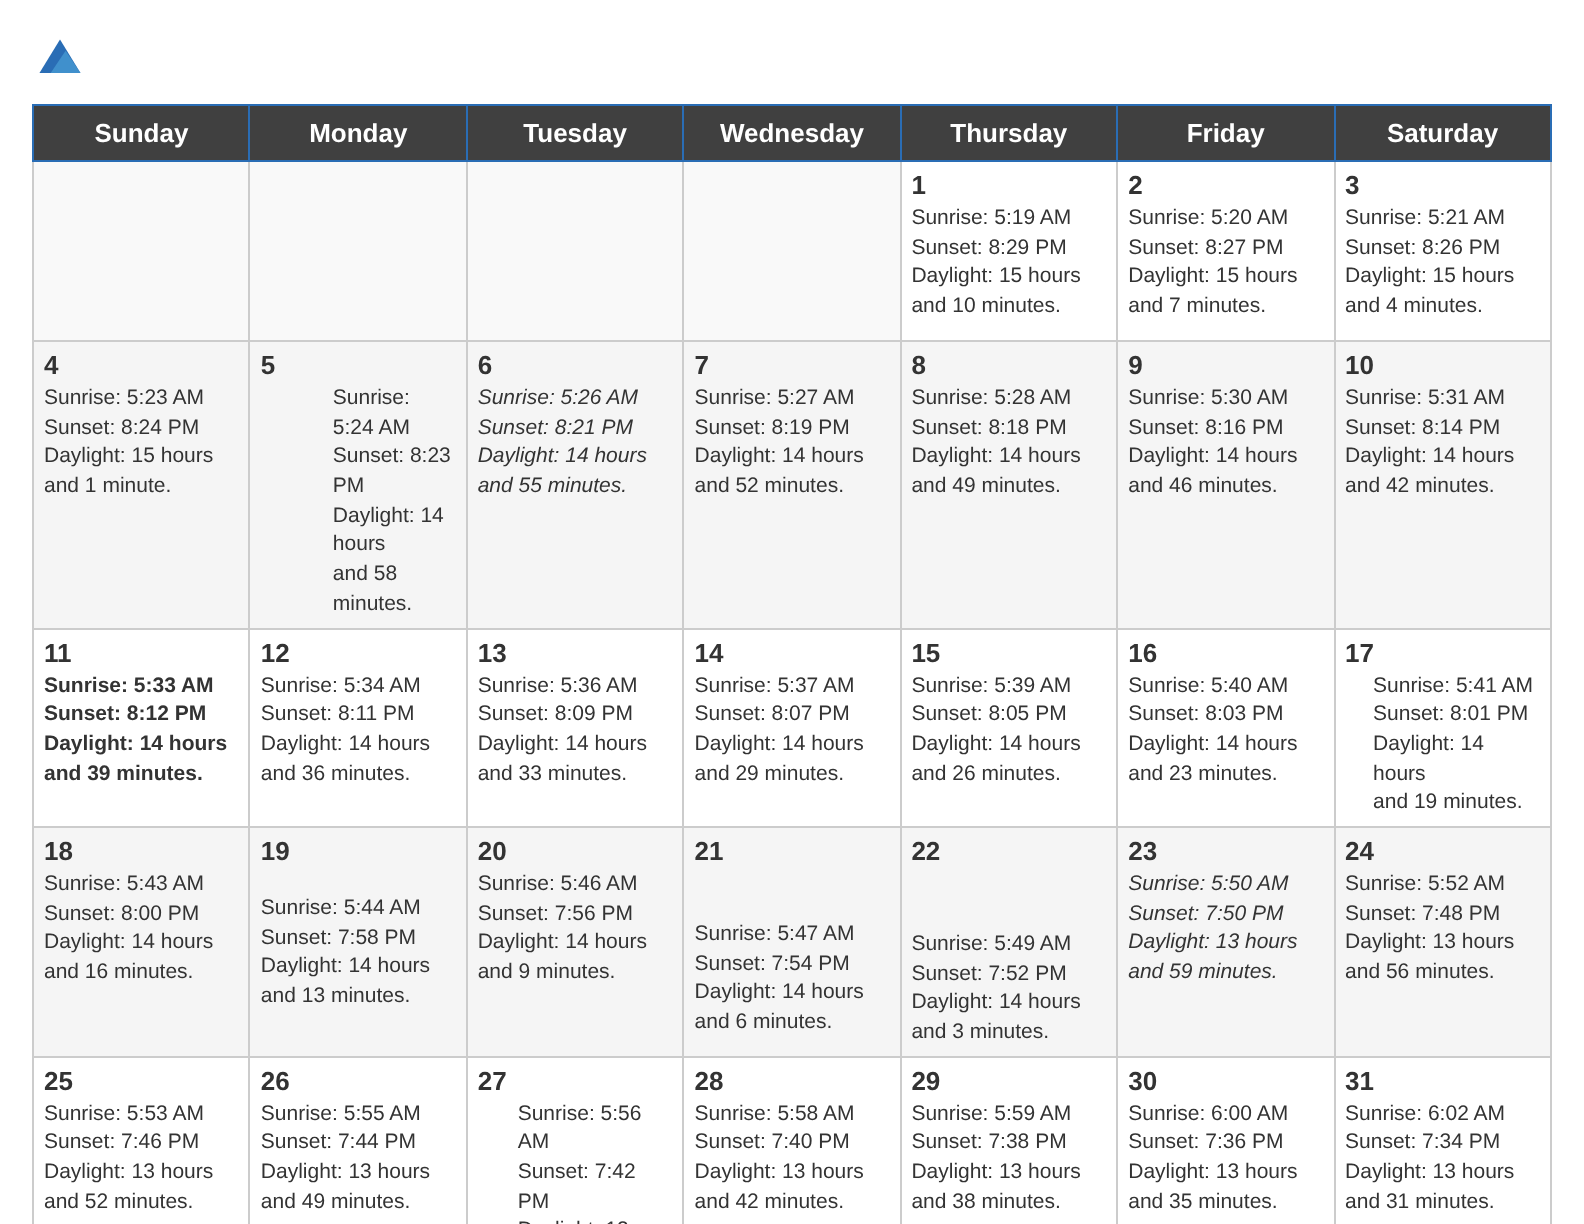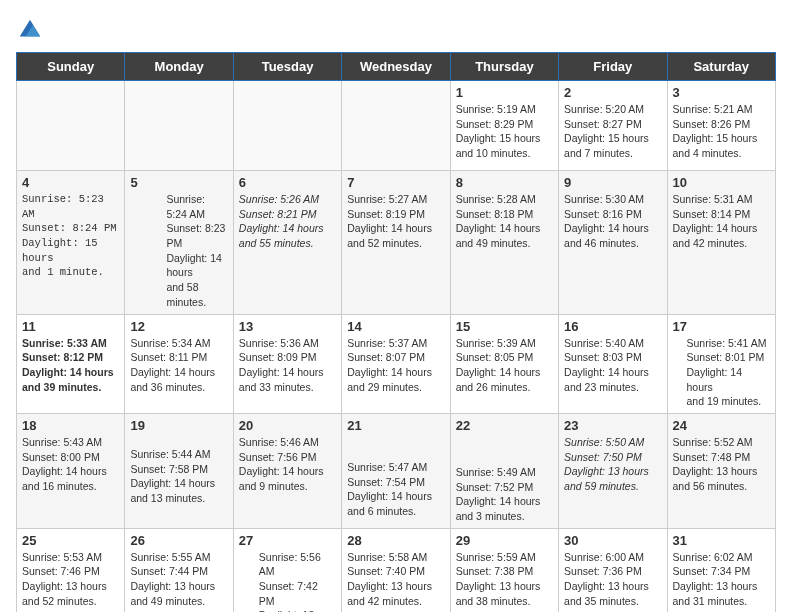--- a/index.html
+++ b/index.html
@@ -147,21 +147,21 @@
           <span class="day-number">3</span>
           <div class="day-info" style="white-space: pre-line;">Sunrise: 5:21 AM
 Sunset: 8:26 PM
 Daylight: 15 hours
 and 4 minutes.</div>
         </td>
       </tr>
       <tr>
         <td>
           <span class="day-number">4</span>
-          <div class="day-info" style="white-space: pre-line; font-family: Liberation Mono, monospace;">Sunrise: 5:23 AM
+          <div class="day-info" style="white-space: pre-line;">Sunrise: 5:23 AM
 Sunset: 8:24 PM
 Daylight: 15 hours
 and 1 minute.</div>
         </td>
         <td>
           <span class="day-number">5</span>
           <div class="day-info" style="white-space: pre-line; margin-left: 36px;">Sunrise: 5:24 AM
 Sunset: 8:23 PM
 Daylight: 14 hours
 and 58 minutes.</div>

